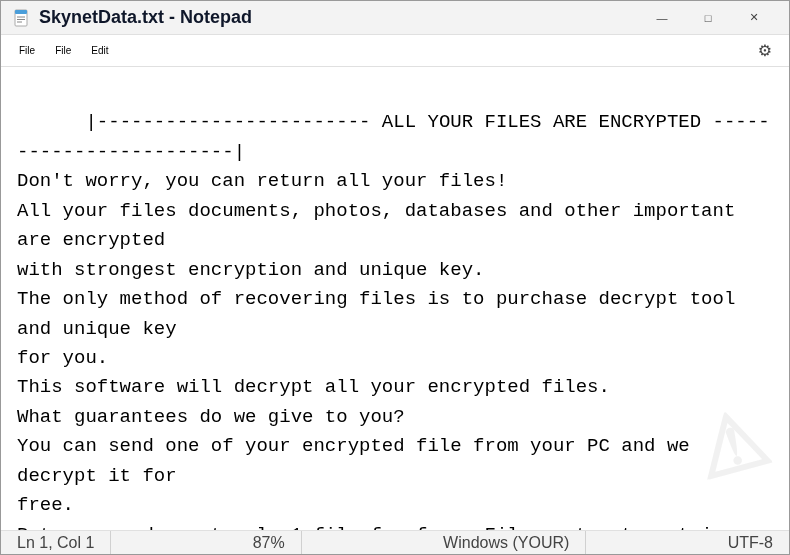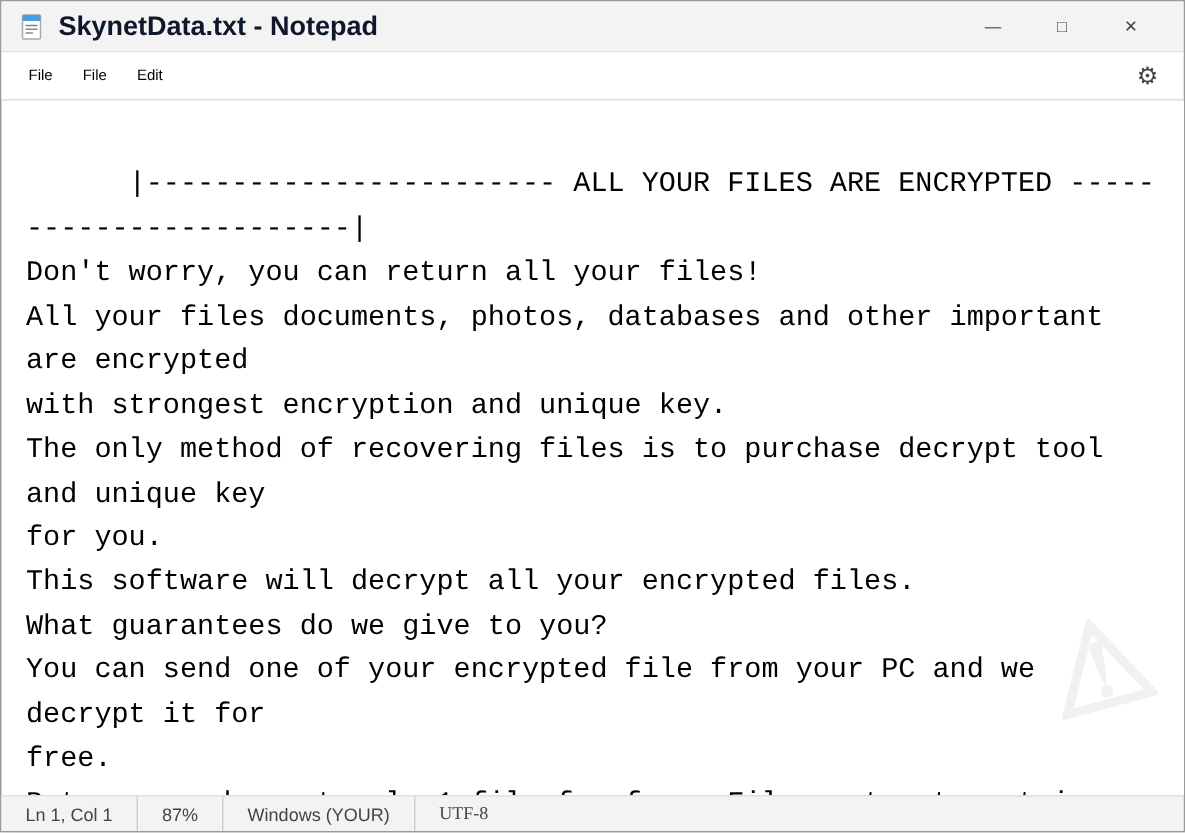--- a/index.html
+++ b/index.html
@@ -138,36 +138,36 @@
       transform: rotate(-15deg);
     }
 
     
     .status-bar {
       display: flex;
       align-items: center;
       height: 24px;
       background: #f3f3f3;
       border-top: 1px solid #e0e0e0;
-      font-size: 12px;
+      font-size: 16px;
       color: #444;
       flex-shrink: 0;
+      justify-content: space-between;
     }
 
     .status-section {
       padding: 0 16px;
       border-right: 1px solid #d0d0d0;
       height: 100%;
       display: flex;
       align-items: center;
     }
 
     .status-section:last-child {
       border-right: none;
-      font-family: Liberation Serif, serif;
     }
 
     
     .notepad-icon {
       display: flex;
       align-items: center;
       justify-content: center;
       font-size: 14px;
     }
   </style>

